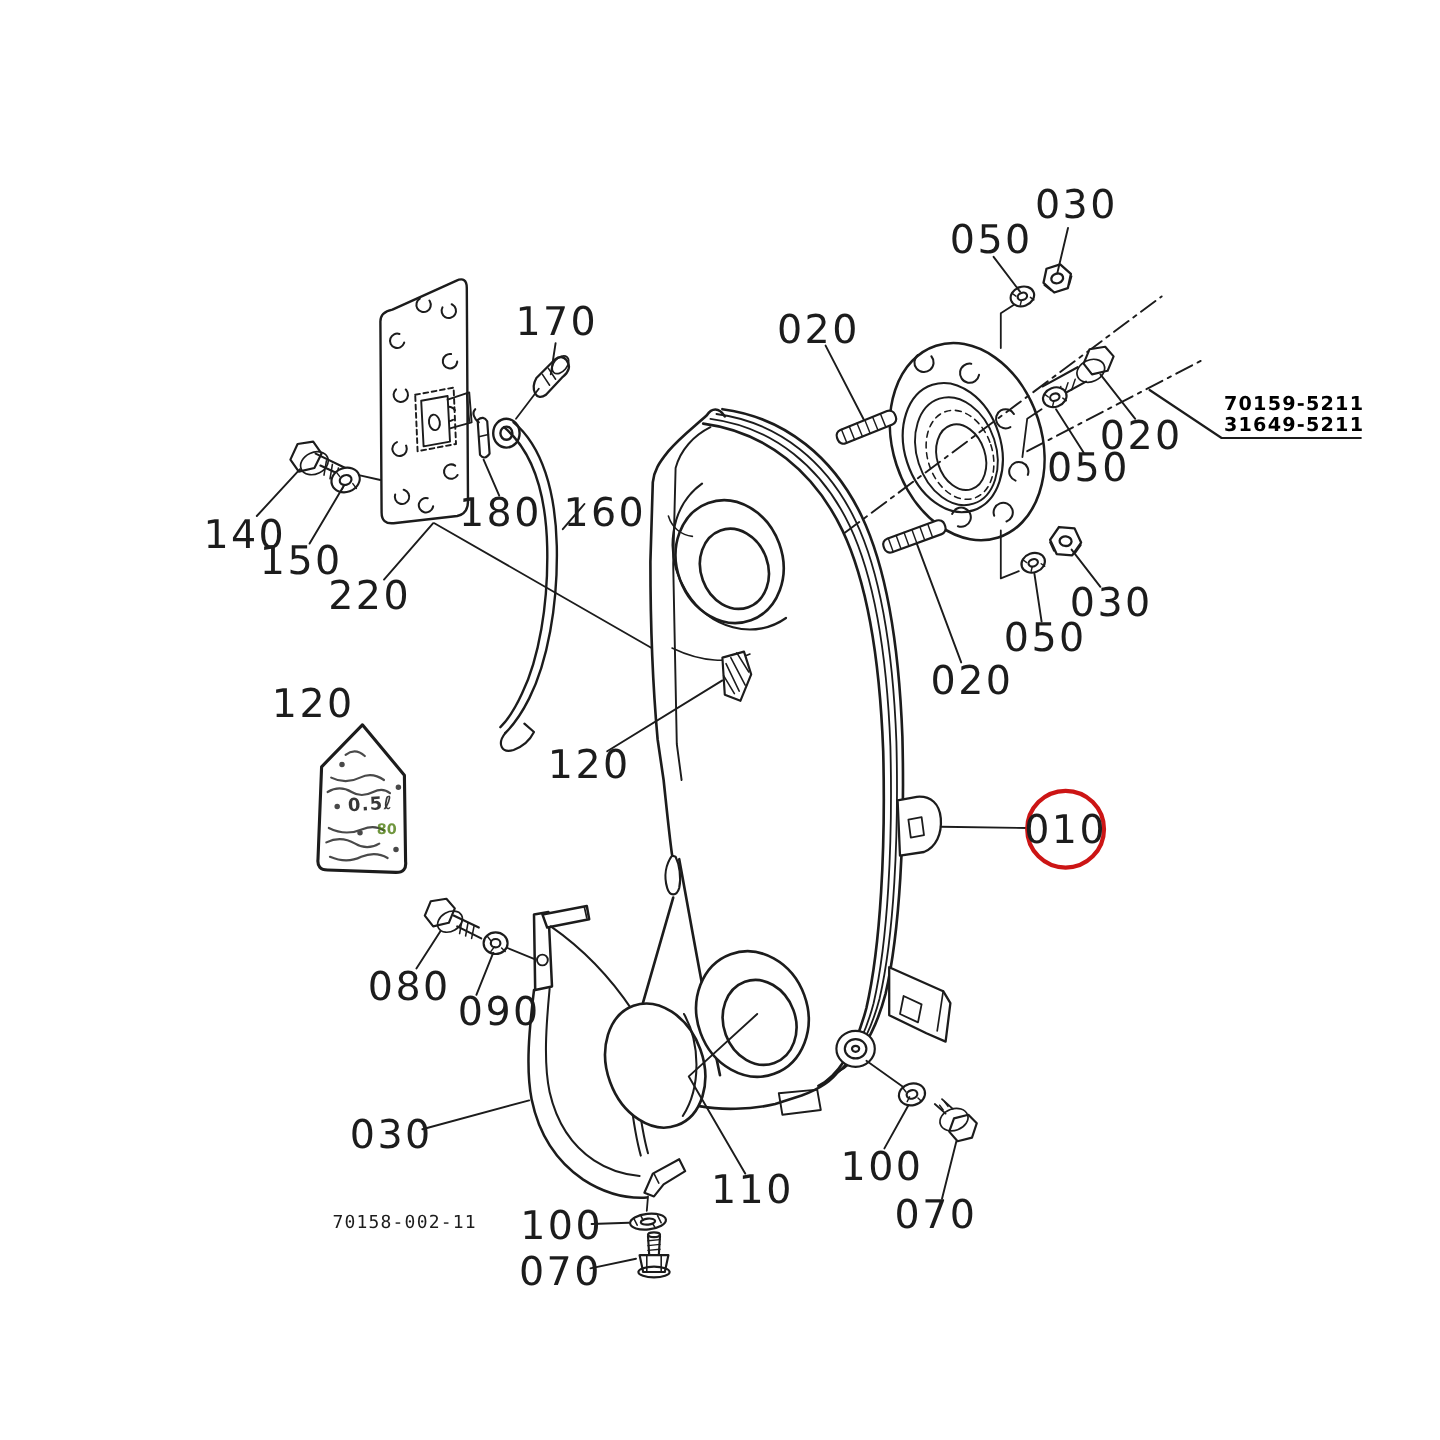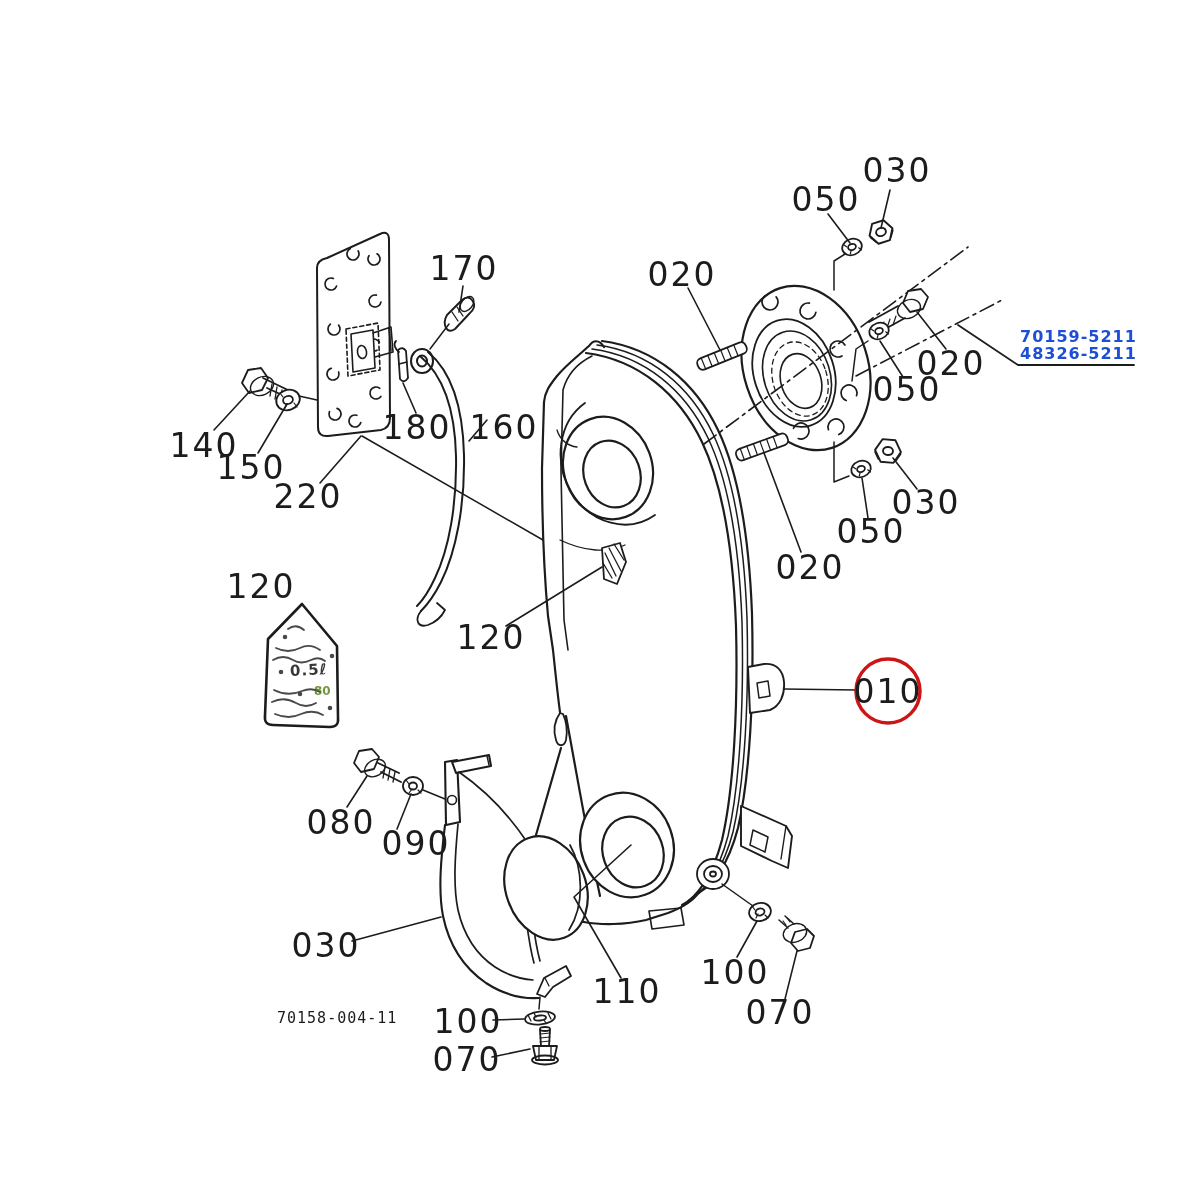--- a/index.html
+++ b/index.html
@@ -3,21 +3,21 @@
 <meta charset="utf-8">
 <style>
   html,body{margin:0;padding:0;background:#fff;}
   #stage{position:relative;width:1200px;height:1200px;background:#ffffff;overflow:hidden;
          font-family:"DejaVu Sans",sans-serif;}
   #lineart{position:absolute;left:0;top:0;}
   .labels{position:absolute;left:0;top:0;width:989px;height:1200px;pointer-events:none;text-align:right;}
   .callout{position:absolute;transform:translate(-50%,-50%);font-size:33px;letter-spacing:2px;
            color:#1c1c1c;white-space:nowrap;}
   .pn-block{position:absolute;left:1020px;top:328px;font-size:16px;font-weight:bold;
-            letter-spacing:1px;color:#1d4ed8;line-height:17px;white-space:nowrap;}
+            letter-spacing:1px;color:#000000;line-height:17px;white-space:nowrap;}
   .code{position:absolute;left:277px;top:1009px;font-size:15px;color:#1c1c1c;
         font-family:"DejaVu Sans Mono",monospace;letter-spacing:1px;white-space:nowrap;}
   .decal-line1{position:absolute;left:290px;top:661px;font-size:15px;font-weight:bold;color:#151515;
         transform:rotate(-3deg);opacity:.85;letter-spacing:1px;}
   .decal-line2{position:absolute;left:314px;top:684px;font-size:12px;font-weight:bold;color:#4d7c0f;
         opacity:.8;}
 </style>
 </head>
 <body>
 
@@ -339,22 +339,22 @@
   <div class="callout" style="left:416px;top:843px">090</div>
   <div class="callout" style="left:326px;top:945px">030</div>
   <div class="callout" style="left:627px;top:991px">110</div>
   <div class="callout" style="left:735px;top:972px">100</div>
   <div class="callout" style="left:780px;top:1012px">070</div>
   <div class="callout" style="left:468px;top:1021px">100</div>
   <div class="callout" style="left:467px;top:1059px">070</div>
 
   <div class="pn-block">
     <div>70159-5211</div>
-    <div>48326-5211</div>
+    <div>31649-5211</div>
   </div>
 
-  <div class="code">70158-004-11</div>
+  <div class="code">70158-002-11</div>
 
   <div class="decal-line1">0.5ℓ</div>
   <div class="decal-line2">80</div>
 </div>
 
 </div>
 
 </body></html>

